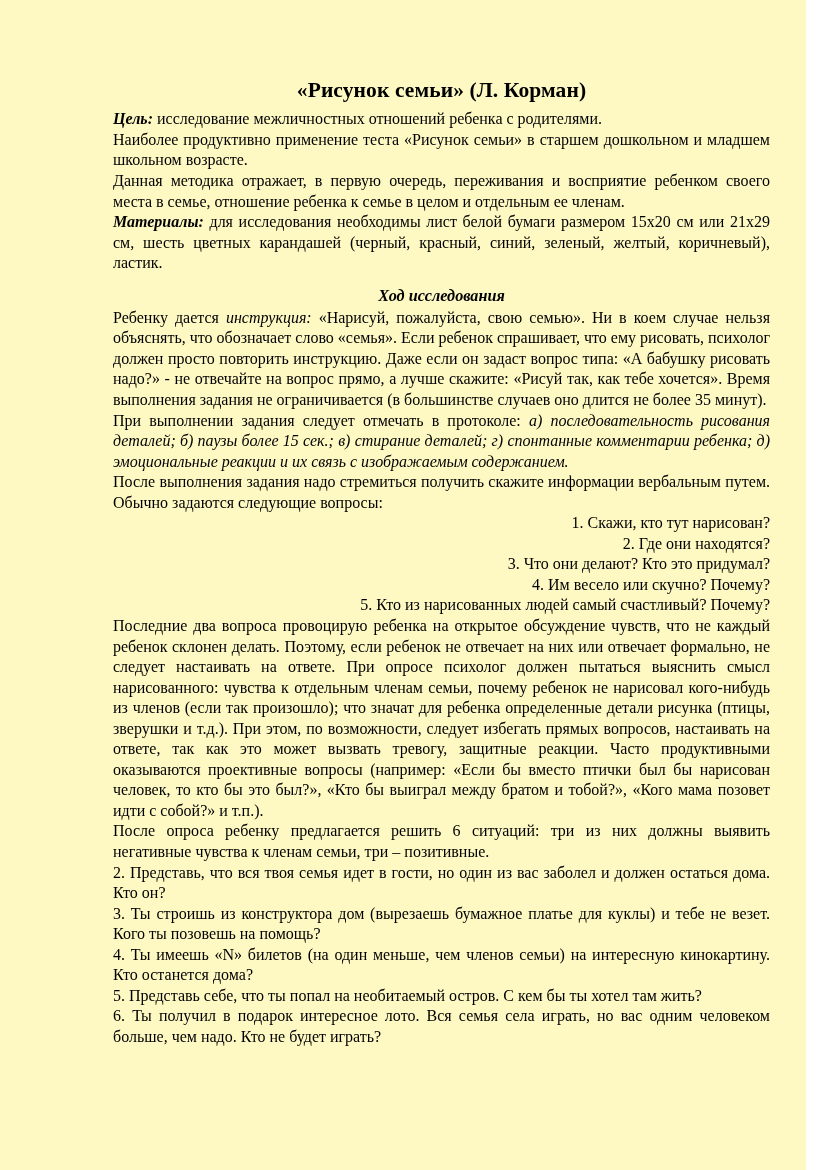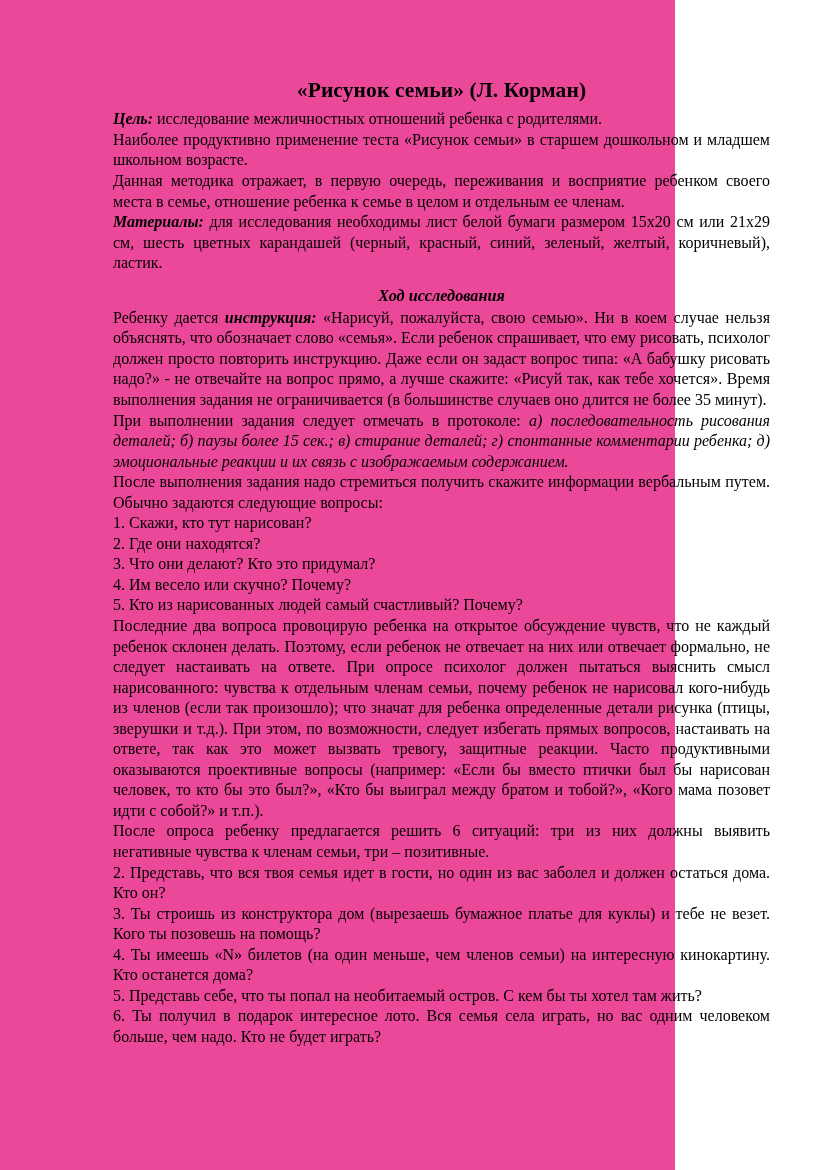--- a/index.html
+++ b/index.html
@@ -12,23 +12,23 @@
     width: 827px;
     height: 1170px;
     overflow: hidden;
     font-family: "Liberation Serif", "DejaVu Serif", serif;
     color: #000000;
     -webkit-font-smoothing: antialiased;
   }
 
   .page {
     position: relative;
-    width: 675px;
+    width: 806px;
     height: 1170px;
-    background: #ec4899;
+    background: #fef9c3;
     box-sizing: border-box;
     padding: 78px 57px 40px 113px;
   }
 
   .doc-body {
     width: 657px;
   }
 
   .doc-title {
     font-size: 21.5px;
@@ -51,35 +51,35 @@
   p.para {
     font-size: 16px;
     line-height: 1.285;
     margin: 0;
     text-align: justify;
     text-justify: inter-word;
     hyphens: none;
   }
 
   p.para.left {
-    text-align: left;
+    text-align: right;
     font-family: Liberation Serif, serif;
   }
 
   .lead {
     font-weight: bold;
     font-style: italic;
   }
 
   .em-italic {
     font-style: italic;
   }
 
   .bi {
-    font-weight: bold;
+    font-weight: normal;
     font-style: italic;
   }
 </style>
 </head>
 <body>
 
 <div class="page">
   <div class="doc-body">
 
     <h1 class="doc-title">«Рисунок семьи» (Л. Корман)</h1>

